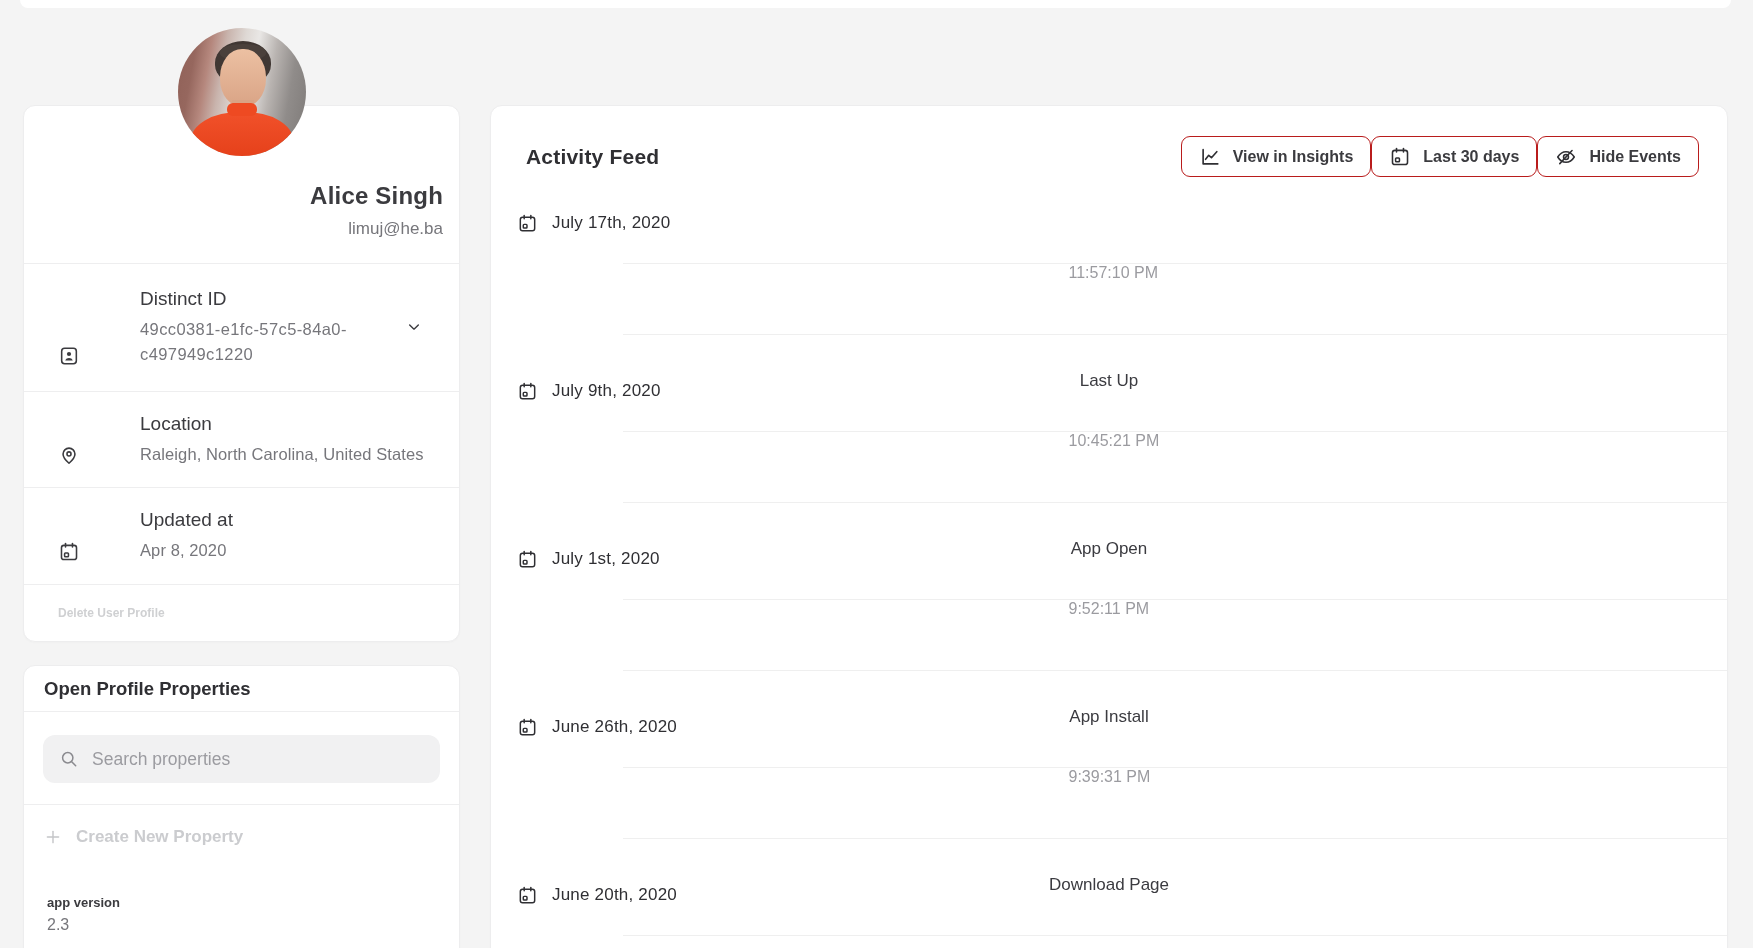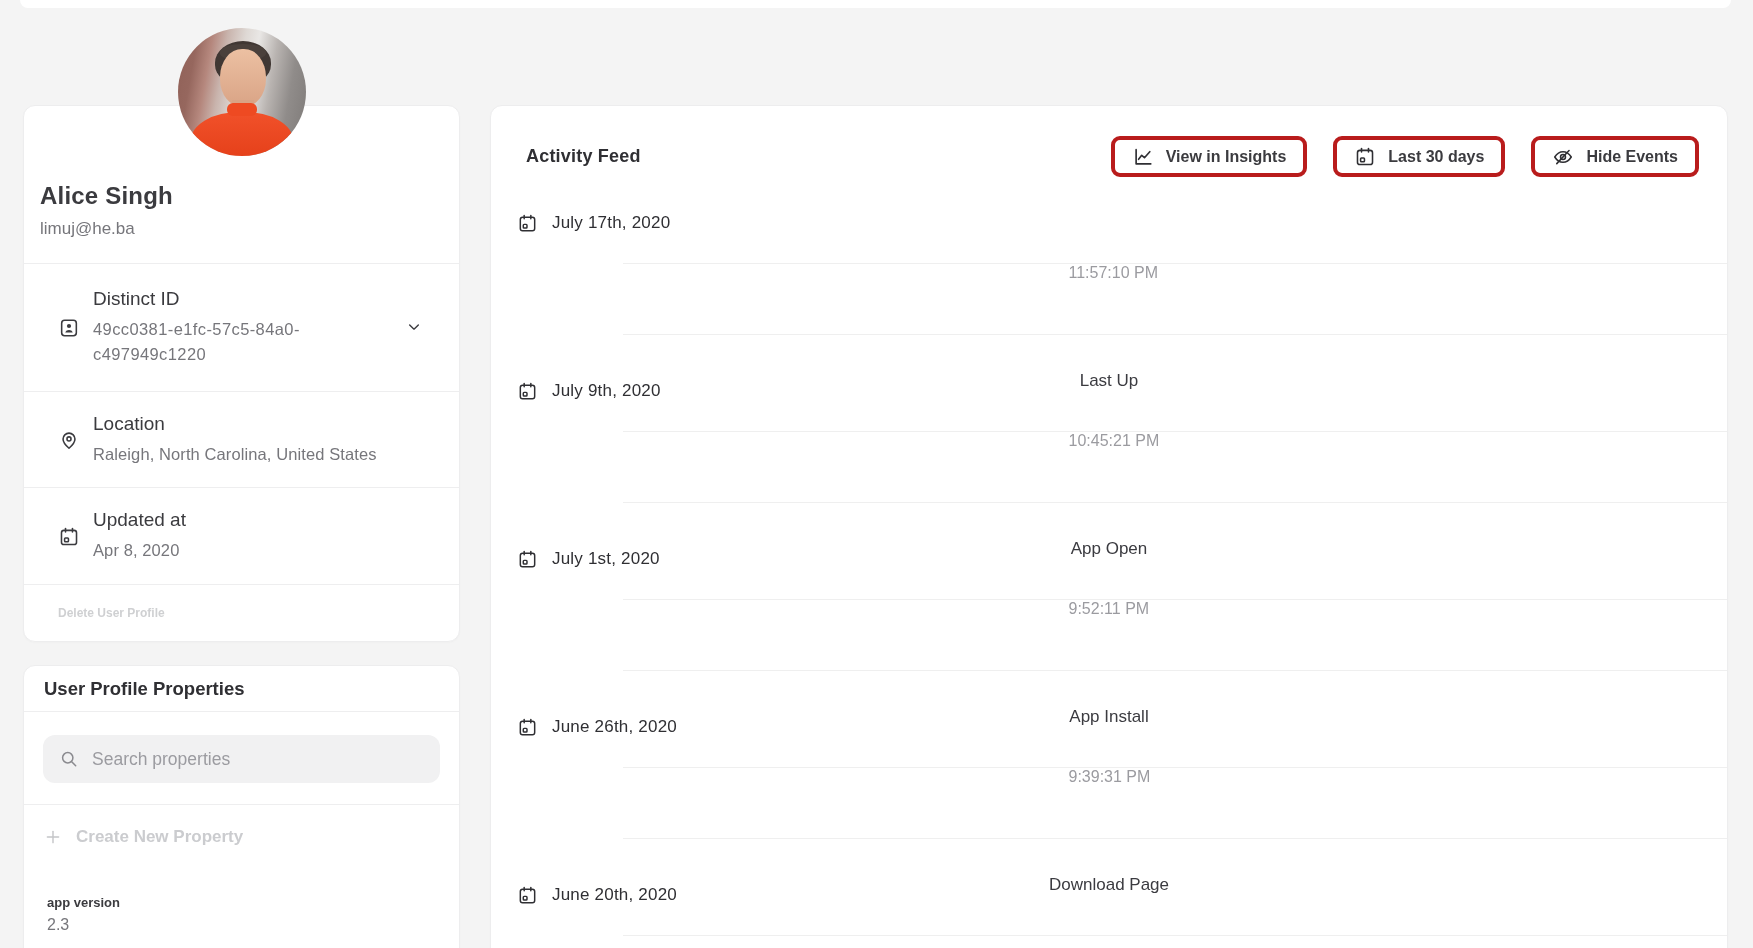--- a/index.html
+++ b/index.html
@@ -31,25 +31,25 @@
     background:linear-gradient(100deg,#8f6057 0%,#96675e 14%,#b5877d 24%,#c9b4ad 34%,#ded8d4 46%,#e9e7e5 55%,#b9b4b1 68%,#908c8a 82%,#7d7977 100%);
   }
   .avatar .hair  { position:absolute; top:13px; left:37px; width:56px; height:44px; background:#403733; border-radius:50% 50% 46% 46%; }
   .avatar .face  { position:absolute; top:21px; left:42px; width:46px; height:58px; background:linear-gradient(#ecc0a2,#d9a385); border-radius:48%; }
   .avatar .fringe{ position:absolute; top:16px; left:42px; width:46px; height:16px; background:#4a403b; border-radius:50% 50% 40% 40%; }
   .avatar .neck  { position:absolute; top:72px; left:54px; width:22px; height:20px; background:#d9a385; }
   .avatar .sweater{ position:absolute; bottom:-14px; left:13px; width:102px; height:58px; background:linear-gradient(180deg,#f1512a,#e23c16); border-radius:48% 48% 0 0; }
   .avatar .collar{ position:absolute; bottom:40px; left:49px; width:30px; height:13px; background:#ee4a22; border-radius:6px; }
 
   .profile-card { margin-top:105px; }
-  .profile-head { text-align:left; padding:76px 16px 24px; }
+  .profile-head { text-align:right; padding:76px 16px 24px; }
   .profile-name { font-size:24px; font-weight:700; color:#3b3b3f; letter-spacing:.2px; }
   .profile-email { margin-top:9px; font-size:17px; color:#76767b; }
 
-  .field-row { display:flex; align-items:center; padding:24px 24px 24px 34px; position:relative; }
+  .field-row { display:flex; align-items:flex-end; padding:24px 24px 24px 34px; position:relative;gap:47px; }
   .field-row.short { padding-top:21px; padding-bottom:21px; }
   .field-icon { width:22px; height:22px; flex:0 0 22px; margin-top:1px; color:#3b3b3f; }
   .field-text { margin-left:13px; min-width:0; }
   .field-label { font-size:19px; color:#3b3b3f; }
   .field-value { margin-top:7px; font-size:16.5px; color:#76767b; line-height:1.5; letter-spacing:.4px; max-width:240px; }
   .field-value.wide { max-width:330px; letter-spacing:.1px; }
   .field-chevron { position:absolute; right:37px; top:50%; transform:translateY(-50%); width:16px; height:16px; color:#3b3b3f; cursor:pointer; }
 
   .delete-row { padding:21px 34px; font-size:12px; font-weight:600; color:#cfd0d2; cursor:default; }
 
@@ -64,26 +64,26 @@
   .search-placeholder { font-size:17.5px; color:#9b9ba0; }
   .create-row { padding:22px 20px; display:flex; align-items:center; gap:14px; font-size:17px; font-weight:600; color:#cbcccf; cursor:default; }
   .plus-icon { width:18px; height:18px; color:#c4c5c8; }
   .prop-item { padding:26px 20px 16px 23px; }
   .prop-name { font-size:13px; font-weight:700; color:#3b3b3f; }
   .prop-value { margin-top:6px; font-size:16px; color:#76767b; }
 
   
   .feed-card { position:absolute; left:490px; top:105px; width:1238px; height:1000px; }
   .feed-header { display:flex; align-items:center; padding:30px 28px 0 35px; }
-  .feed-title { font-size:18px; font-weight:700; color:#2f2f33; flex:1; letter-spacing:.2px; }
+  .feed-title { font-size:21px; font-weight:700; color:#2f2f33; flex:1; letter-spacing:.2px; }
   .btn {
     display:flex; align-items:center; gap:12px; height:41px; padding:0 17px;
-    background:#fff; border:4px solid #b91c1c; border-radius:9px;
+    background:#fff; border:1px solid #b91c1c; border-radius:9px;
     font-family:"Liberation Sans", sans-serif;
-    font-size:16px; font-weight:600; color:#3b3b3f; cursor:pointer; margin-left:26px;
+    font-size:16px; font-weight:600; color:#3b3b3f; cursor:pointer; margin-left:0;
   }
   .btn-icon { width:22px; height:22px; color:#2f2f33; }
   .feed-body { padding-top:33px; }
   .group + .group { margin-top:43px; }
   .date-row { display:flex; align-items:center; gap:14px; margin-left:26px; height:26px; }
   .date-icon { width:21px; height:21px; color:#2f2f33; }
   .date-label { font-size:17px; font-weight:400; color:#2f2f33; letter-spacing:.2px; }
   .ev-divider { height:1px; background:#efefef; margin-left:132px; }
   .date-row + .ev-divider { margin-top:27px; }
   .event-row { height:70px; display:flex; align-items:center; cursor:pointer;flex-direction:column; }
@@ -188,21 +188,21 @@
         <div class="field-label">Updated at</div>
         <div class="field-value wide">Apr 8, 2020</div>
       </div>
     </div>
     <div class="hr"></div>
 
     <div class="delete-row">Delete User Profile</div>
   </div>
 
   <div class="card props-card">
-    <div class="props-title">User Profile Properties</div>
+    <div class="props-title">Open Profile Properties</div>
     <div class="hr"></div>
     <div class="search-wrap">
       <div class="search-input">
         <svg class="search-icon" viewBox="0 0 24 24">
             <use href="#i-search"></use>
           </svg>
         <span class="search-placeholder">Search properties</span>
       </div>
     </div>
     <div class="hr"></div>

